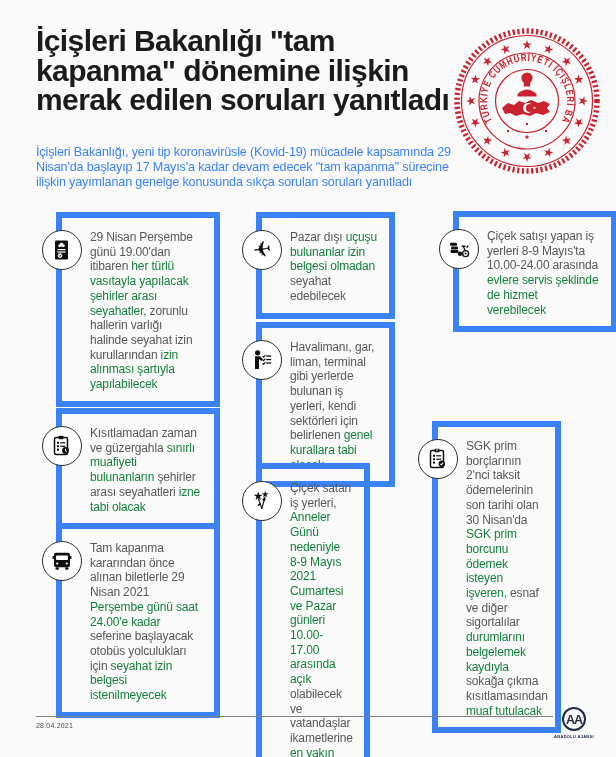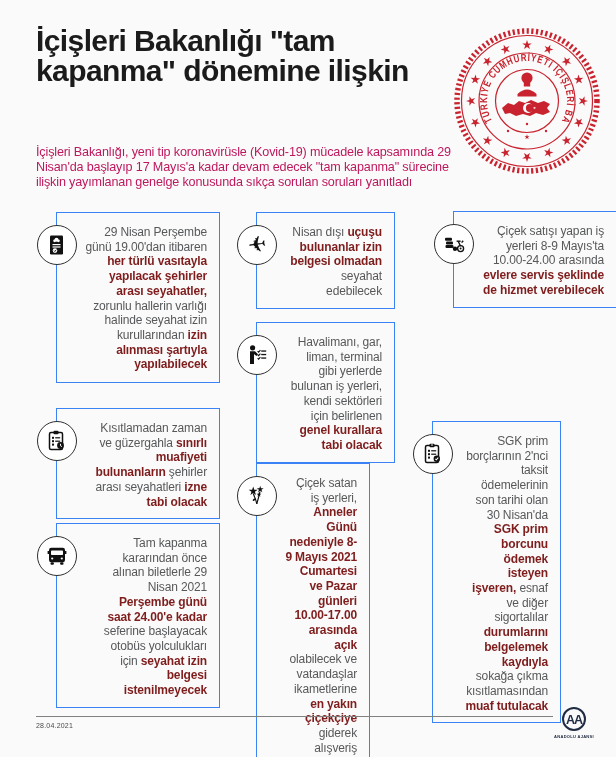--- a/index.html
+++ b/index.html
@@ -7,46 +7,46 @@
     position:relative;width:616px;height:757px;background:#fafafa;
     font-family:"Liberation Sans",sans-serif;overflow:hidden;margin:0 auto;
   }
   
   .title{
     position:absolute;left:36px;top:26px;width:420px;
     font-size:30px;font-weight:700;color:#1b1b1b;line-height:29.5px;letter-spacing:-0.6px;
   }
   .subtitle{
     position:absolute;left:36px;top:132px;width:418px;
-    font-size:12.6px;line-height:15.4px;color:#be185d;letter-spacing:-0.15px;
+    font-size:12.6px;line-height:15.4px;color:#3b82f6;letter-spacing:-0.15px;
   }
   .seal{position:absolute;left:450px;top:24px;width:154px;height:154px;}
   
   .card{
-    position:absolute;border:1px solid #3b82f6;box-sizing:border-box;background:transparent;text-align:right;
+    position:absolute;border:6px solid #3b82f6;box-sizing:border-box;background:transparent;
   }
   .card-text{
     margin:0;padding:12px 12px 9px 28px;
     font-size:12px;line-height:14.7px;color:#57585a;letter-spacing:-0.15px;
   }
-  .card-text .b{font-weight:700;color:#7f1d1d;}
+  .card-text .b{font-weight:400;color:#15803d;}
   .icon-circle{
     position:absolute;left:-20px;top:12px;width:40px;height:40px;border-radius:50%;
     background:#fff;border:1.6px solid #2f2f30;box-sizing:border-box;
     display:flex;align-items:center;justify-content:center;
   }
   .icon-circle svg{width:24px;height:24px;display:block;}
   .plane-glyph{
     display:block;font-family:"DejaVu Sans",sans-serif;font-size:22px;line-height:1;
     color:#111;transform:scaleX(-1) rotate(8deg);
   }
   
   .c-l1{left:56px;top:212px;width:164px;min-height:171px;}
   .c-l2{left:56px;top:408px;width:164px;min-height:97px;}
-  .c-l3{left:56px;top:523px;width:164px;min-height:159px;padding-left:12px;}
+  .c-l3{left:56px;top:523px;width:164px;min-height:159px;}
   .c-m1{left:256px;top:212px;width:139px;min-height:88px;}
   .c-m2{left:256px;top:322px;width:139px;min-height:117px;}
   .c-m3{left:256px;top:463px;width:114px;min-height:219px;}
   .c-r1{left:453px;top:211px;width:164px;min-height:89px;}
   .c-r2{left:432px;top:326px;width:140px;min-height:73px;}
   .c-r3{left:432px;top:421px;width:129px;min-height:236px;}
   
   .footer-rule{position:absolute;left:36px;top:716px;width:517px;border-top:1.5px solid #818182;}
   .footer-date{position:absolute;left:36px;top:722px;font-size:7px;color:#4a4a4a;letter-spacing:.2px;}
   .aa-logo{position:absolute;left:554px;top:706px;width:40px;height:36px;}
@@ -59,20 +59,21 @@
   <defs>
     <path id="star5" d="M0,-5 L1.12,-1.55 L4.76,-1.55 L1.82,0.59 L2.94,4.05 L0,1.91 L-2.94,4.05 L-1.82,0.59 L-4.76,-1.55 L-1.12,-1.55 Z"></path>
   </defs>
 </svg>
 
 <div class="canvas">
 
   <div class="title">
     <div>İçişleri Bakanlığı "tam</div>
     <div>kapanma" dönemine ilişkin</div>
+    <div>merak edilen soruları yanıtladı</div>
   </div>
   <p class="subtitle">İçişleri Bakanlığı, yeni tip koronavirüsle (Kovid-19) mücadele kapsamında 29 Nisan'da başlayıp 17 Mayıs'a kadar devam edecek "tam kapanma" sürecine ilişkin yayımlanan genelge konusunda sıkça sorulan soruları yanıtladı</p>
 
   <svg class="seal" viewBox="0 0 154 154">
     <g fill="none" stroke="#c8232e">
       <circle cx="77" cy="77" r="70" stroke-width="5.5" stroke-dasharray="2.2 2.5"></circle>
       <circle cx="77" cy="77" r="65.5" stroke-width="1.2"></circle>
       <circle cx="77" cy="77" r="48" stroke-width="1.2"></circle>
       <circle cx="77" cy="77" r="31.5" stroke-width="1.2"></circle>
     </g>
@@ -167,21 +168,21 @@
         <rect x="15.1" y="18.3" width="3.4" height="2.4" rx="1" fill="#111"></rect>
       </svg>
     </div>
     <p class="card-text"><span>Tam kapanma kararından önce alınan biletlerle 29 Nisan 2021 </span><span class="b">Perşembe günü saat 24.00'e kadar</span><span> seferine başlayacak otobüs yolculukları için </span><span class="b">seyahat izin belgesi istenilmeyecek</span></p>
   </section>
 
   <section class="card c-m1">
     <div class="icon-circle">
       <span class="plane-glyph">✈</span>
     </div>
-    <p class="card-text"><span>Nisan dışı </span><span class="b">uçuşu bulunanlar izin belgesi olmadan</span><span> seyahat edebilecek</span></p>
+    <p class="card-text"><span>Pazar dışı </span><span class="b">uçuşu bulunanlar izin belgesi olmadan</span><span> seyahat edebilecek</span></p>
   </section>
 
   <section class="card c-m2">
     <div class="icon-circle">
       <svg viewBox="0 0 24 24">
         <circle cx="7.6" cy="4.8" r="2.6" fill="#111"></circle>
         <path d="M5 8.2h5l3 3-1.6 1.9-2.4-2.2V21H5z" fill="#111"></path>
         <g fill="#111">
           <rect x="16.2" y="7.4" width="5" height="1.3"></rect>
           <rect x="16.2" y="10.9" width="5" height="1.3"></rect>

